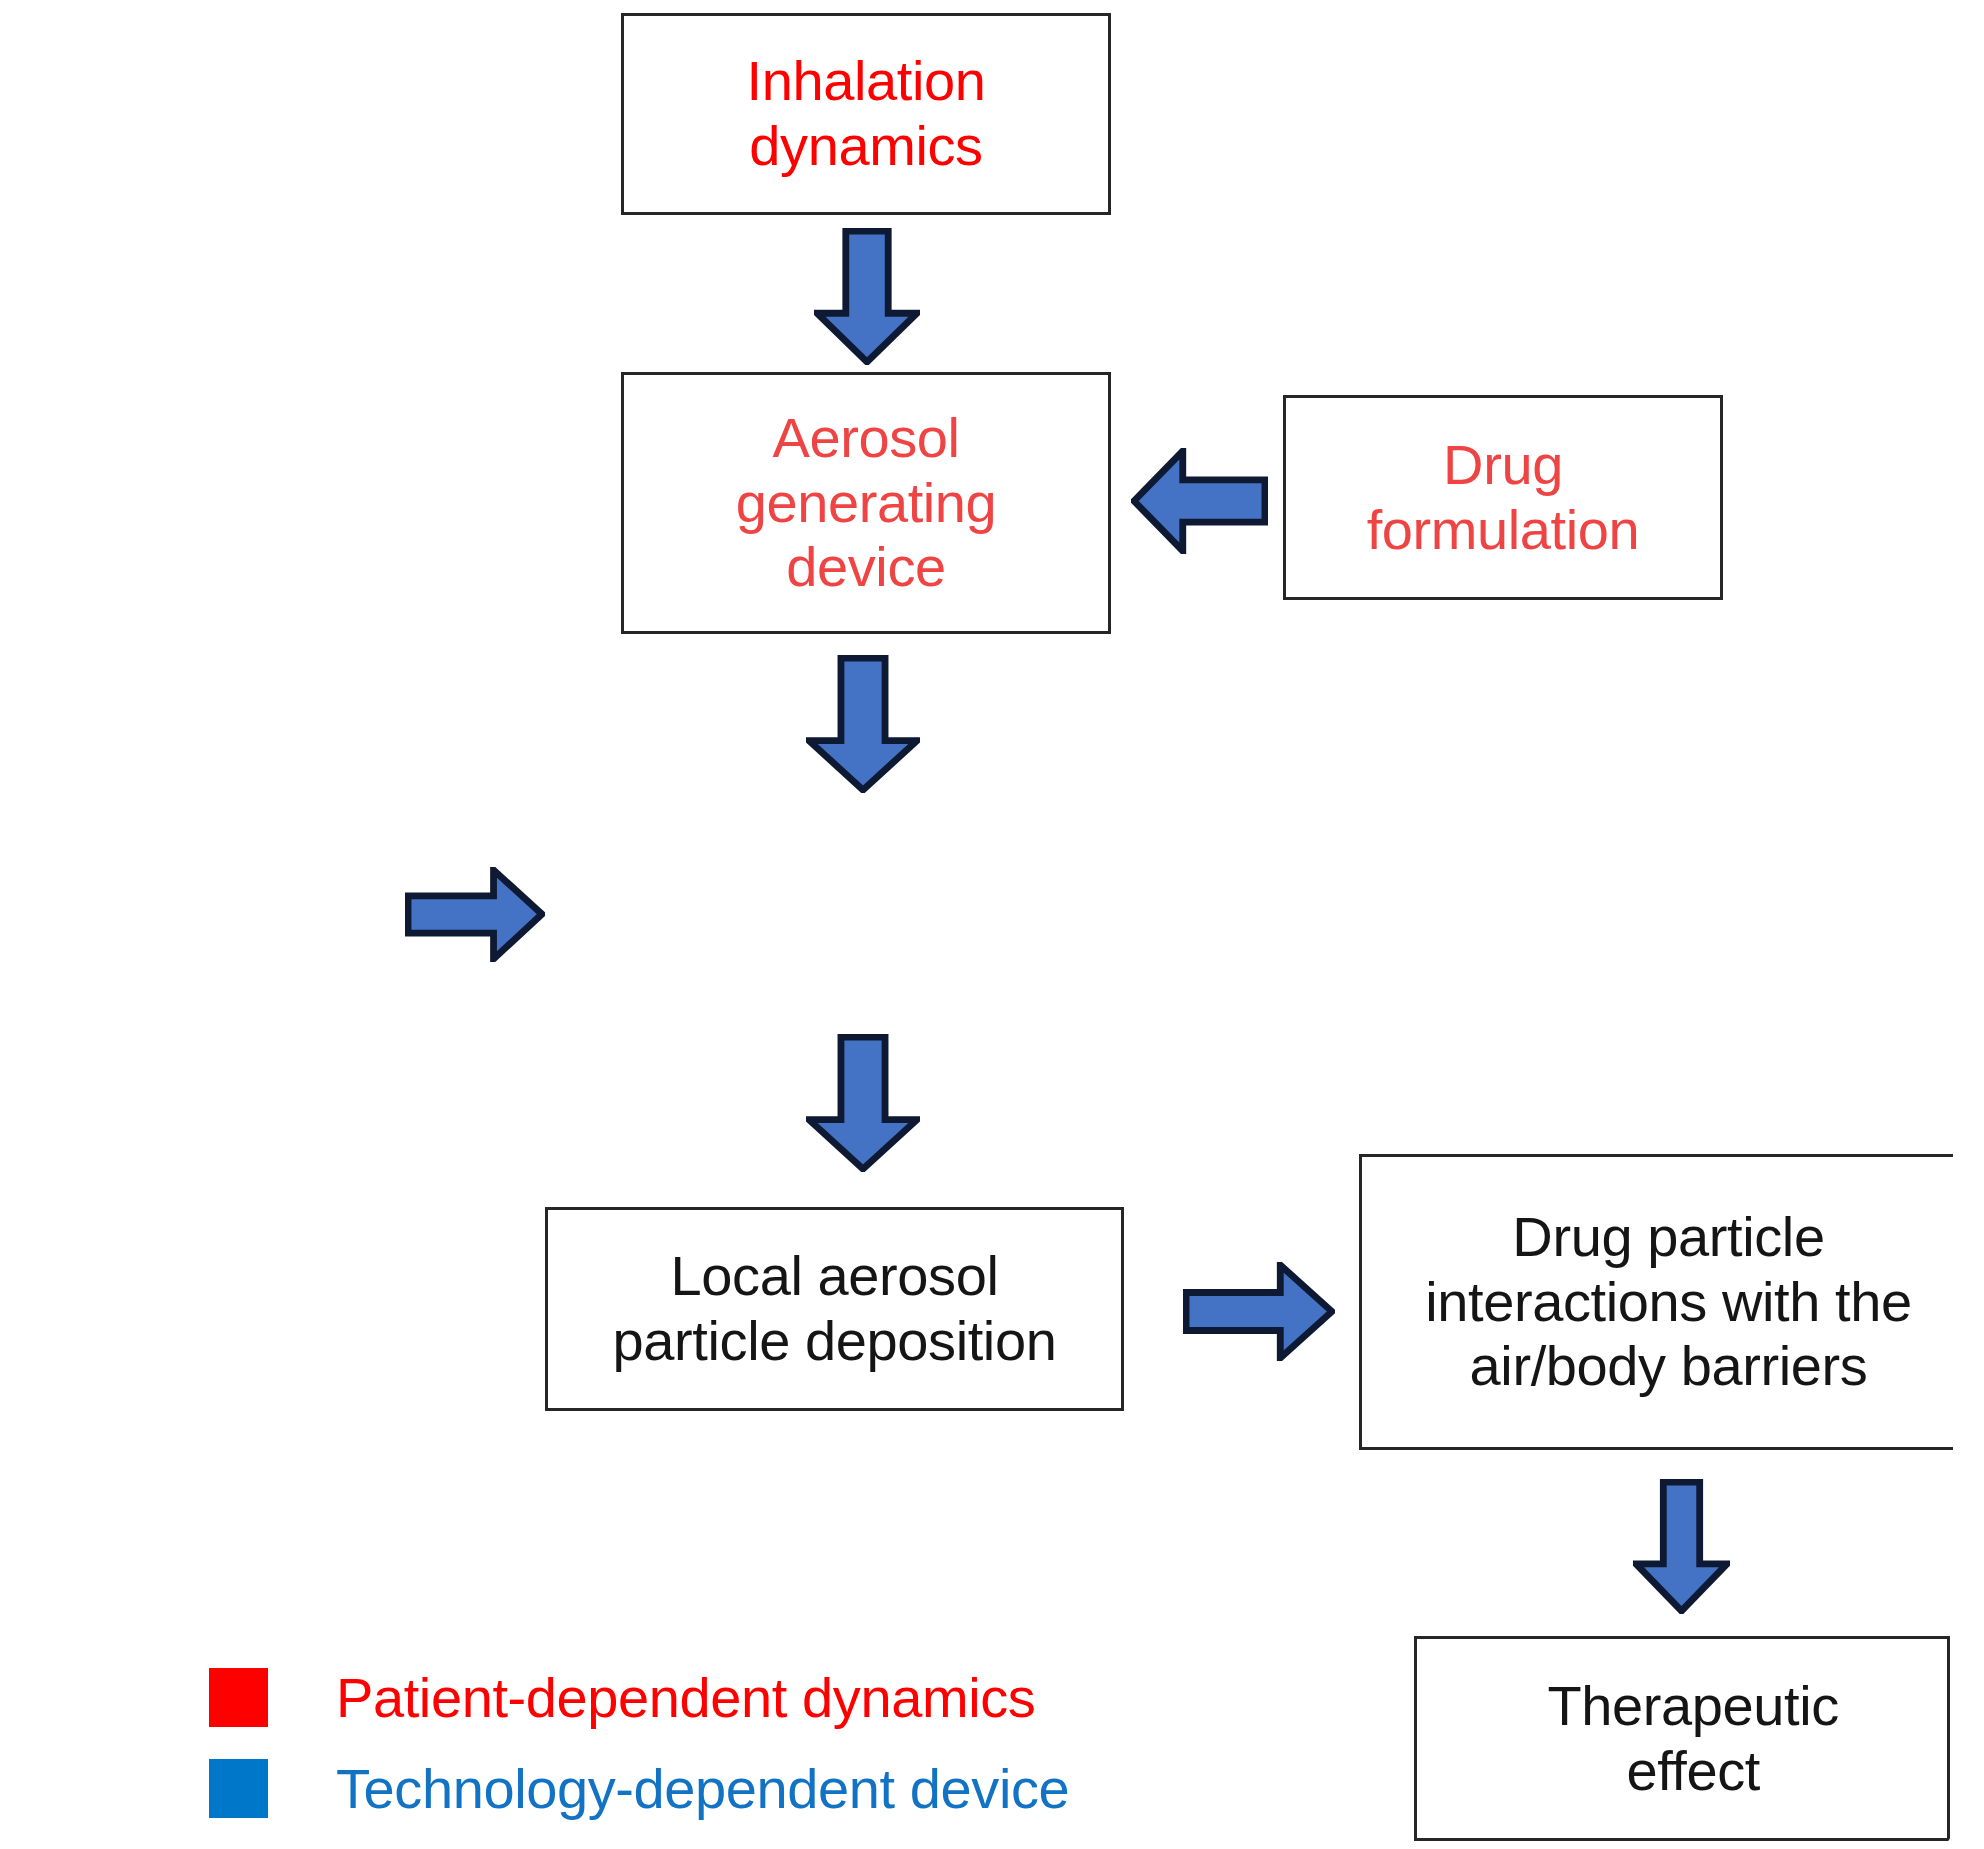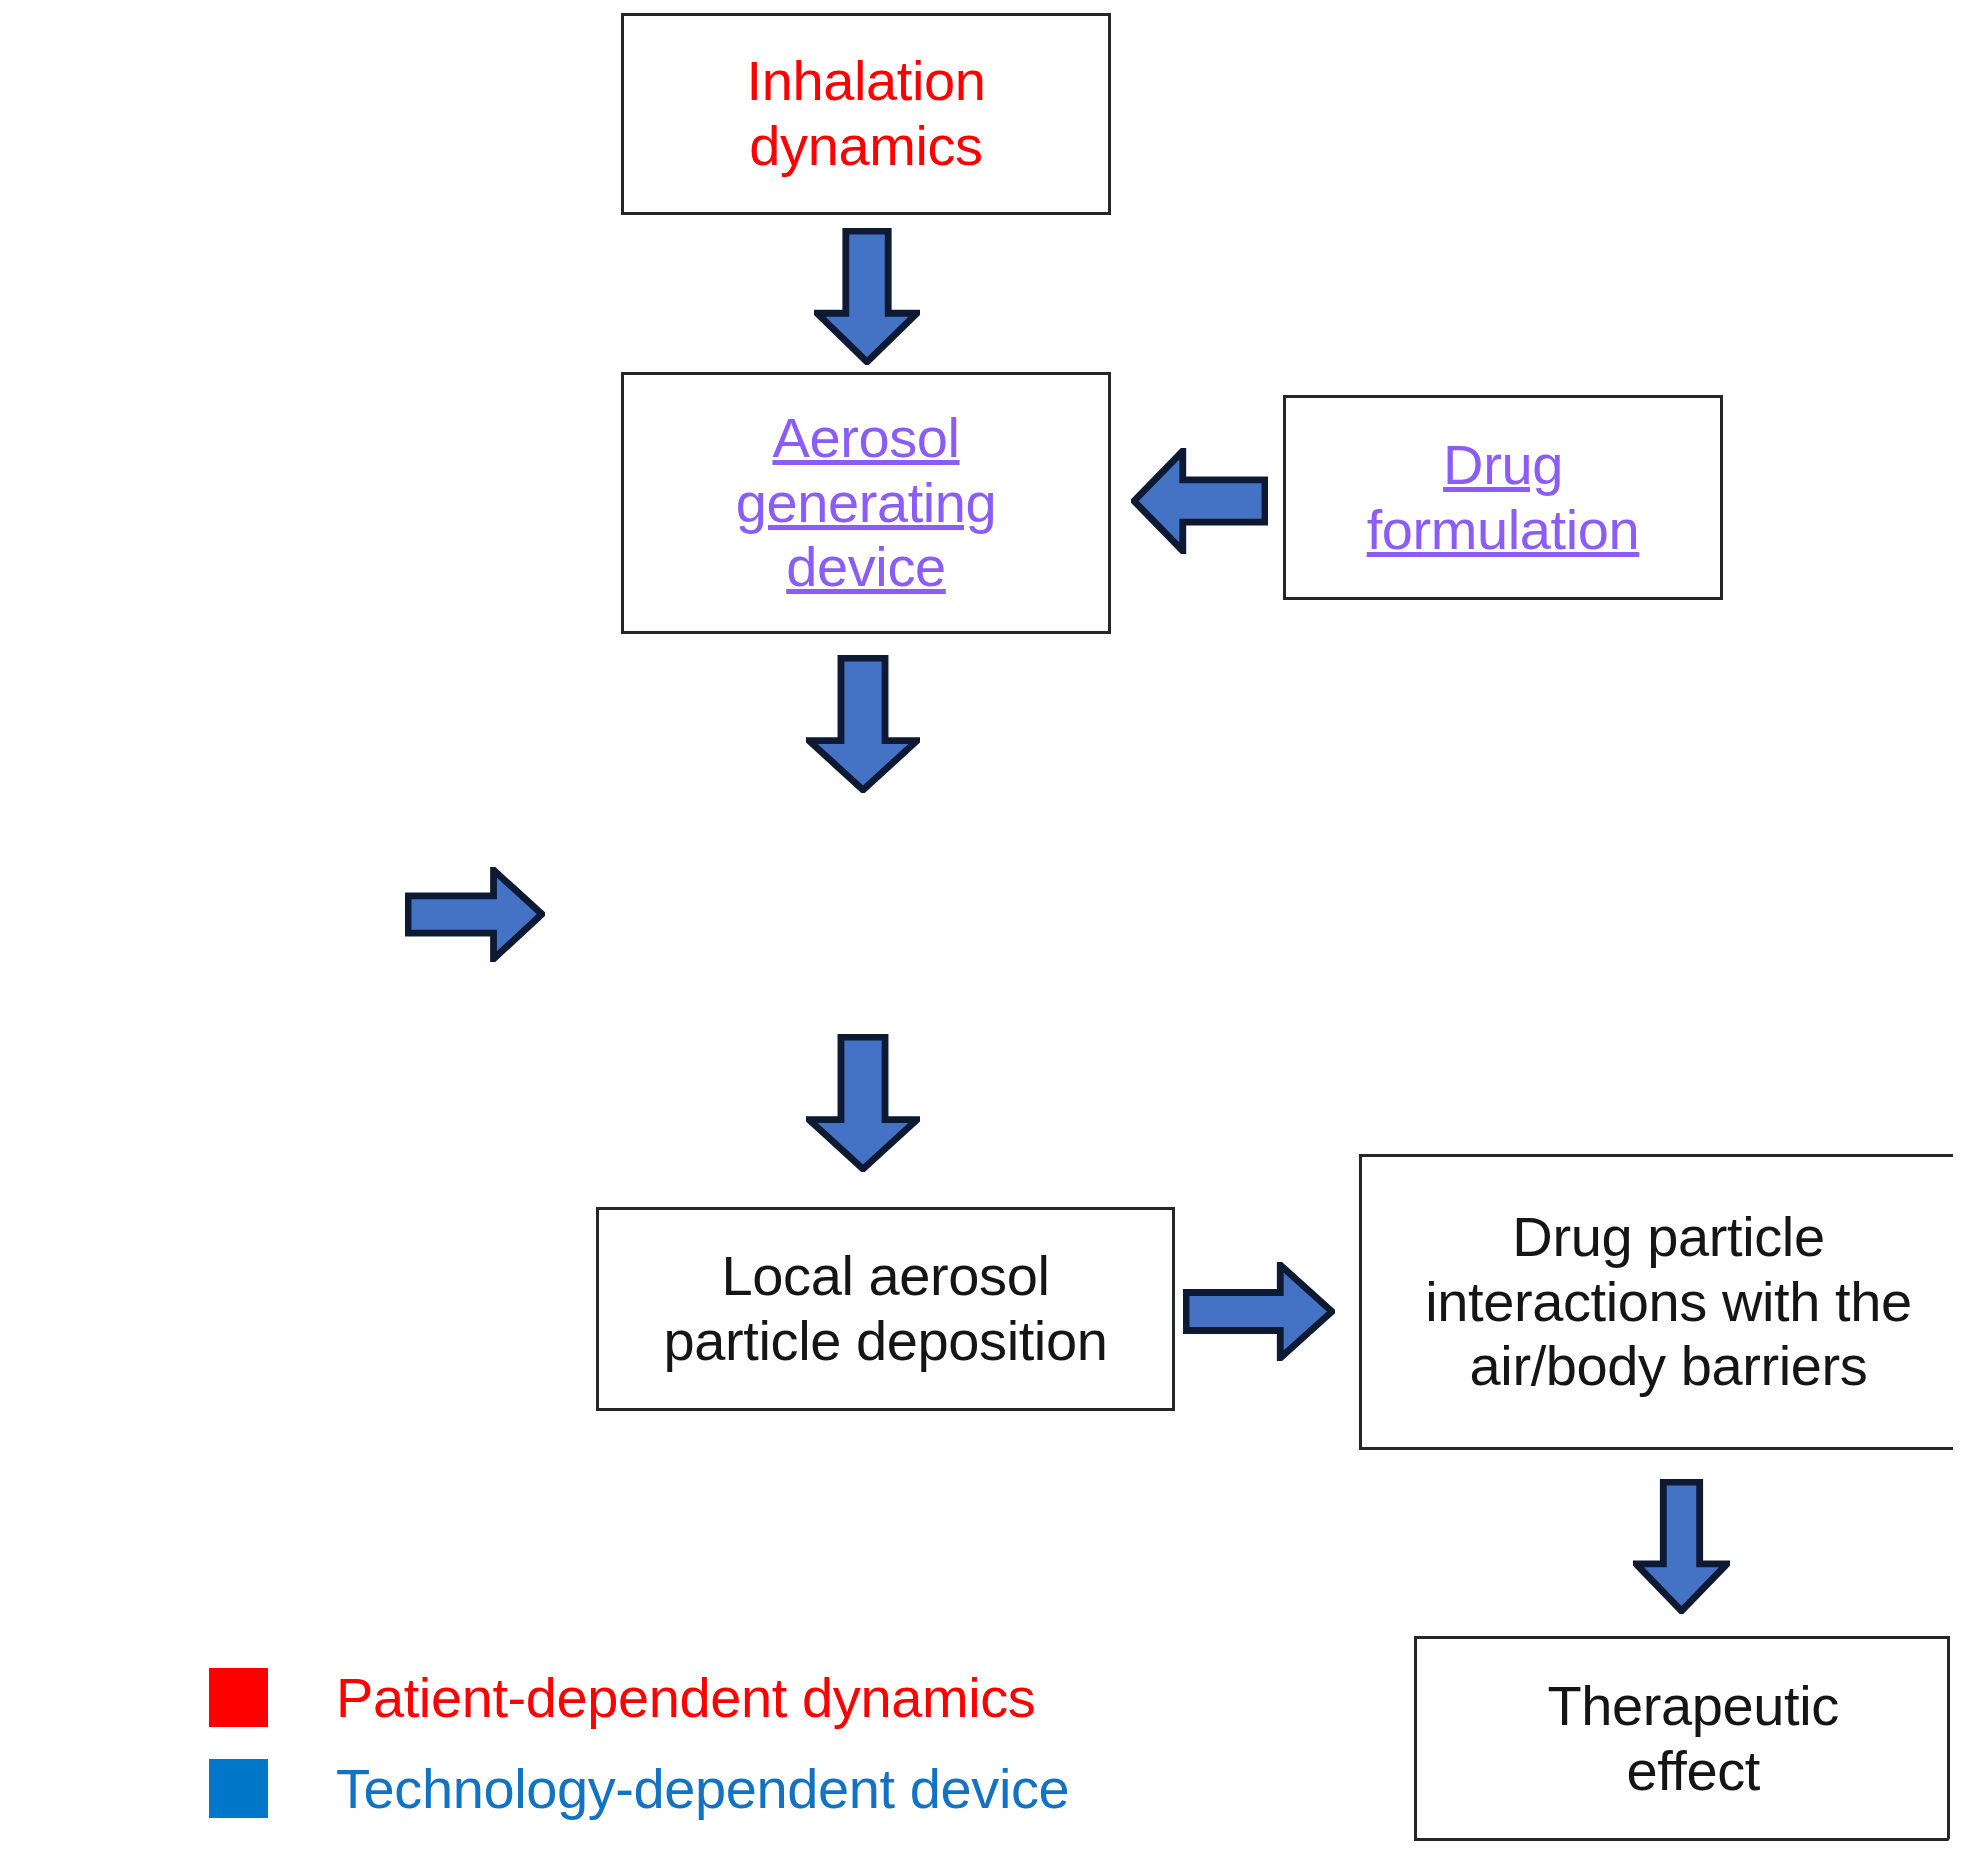--- a/index.html
+++ b/index.html
@@ -25,21 +25,21 @@
     align-items: center;
     justify-content: center;
     text-align: center;
     line-height: 1.16;
     font-size: 56px;
     font-weight: 400;
     padding: 3px 10.6px;
     letter-spacing: -0.4px;
   }
   .node.red   { color: #FF0000; }
-  .node.blue  { color: #8b5cf6; text-decoration: underline; }
+  .node.blue  { color: #ef4444; }
   .node.black { color: #151515; }
 
   .node-text { display: block; width: 100%; }
 
   .arrow {
     position: absolute;
   }
   .arrow svg { display: block; width: 100%; height: 100%; }
 
   .legend { position: absolute; }
@@ -76,21 +76,21 @@
   <div class="node blue" style="left:621px; top:372px; width:490px; height:262px;">
     <span class="node-text">Aerosol<br>generating<br>device</span>
   </div>
 
   <div class="node blue" style="left:1283px; top:395px; width:440px; height:205px;">
     <span class="node-text">Drug<br>formulation</span>
   </div>
 
 
 
-  <div class="node black" style="left:596px; top:1207px; width:579px; height:204px;justify-content:flex-end;">
+  <div class="node black" style="left:545px; top:1207px; width:579px; height:204px;justify-content:flex-end;">
     <span class="node-text">Local aerosol<br>particle deposition</span>
   </div>
 
   <div class="node black" style="left:1359px; top:1154px; width:619px; height:296px;">
     <span class="node-text">Drug particle<br>interactions with the<br>air/body barriers</span>
   </div>
 
   <div class="node black" style="left:1414px; top:1636px; width:536px; height:205px;padding-left:33px;">
     <span class="node-text">Therapeutic<br>effect</span>
   </div>

